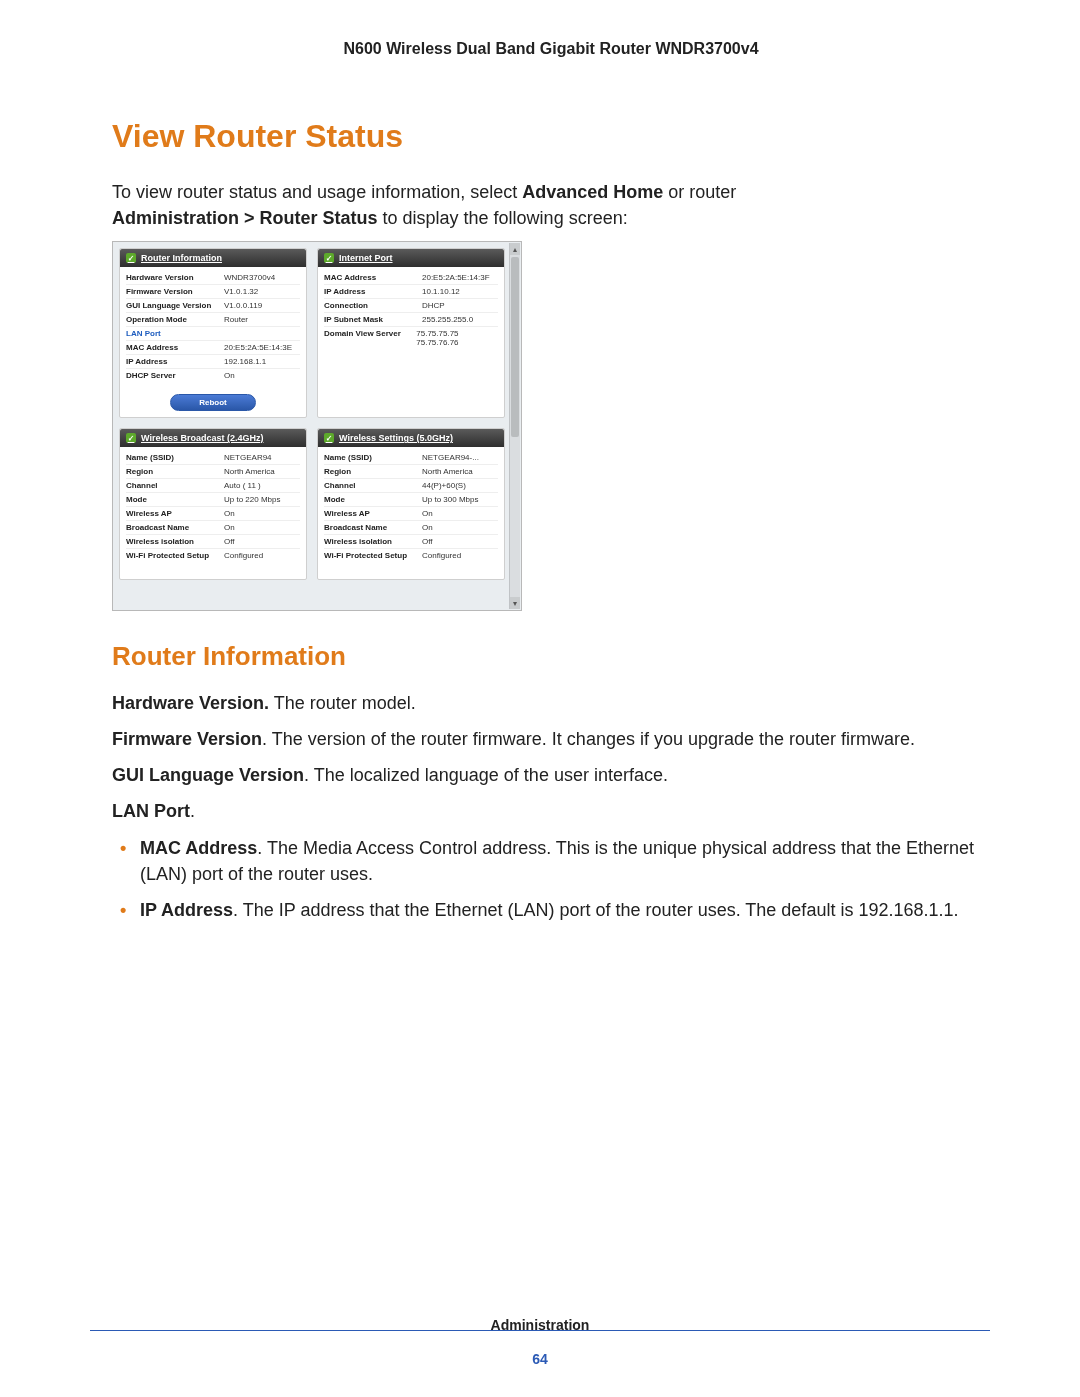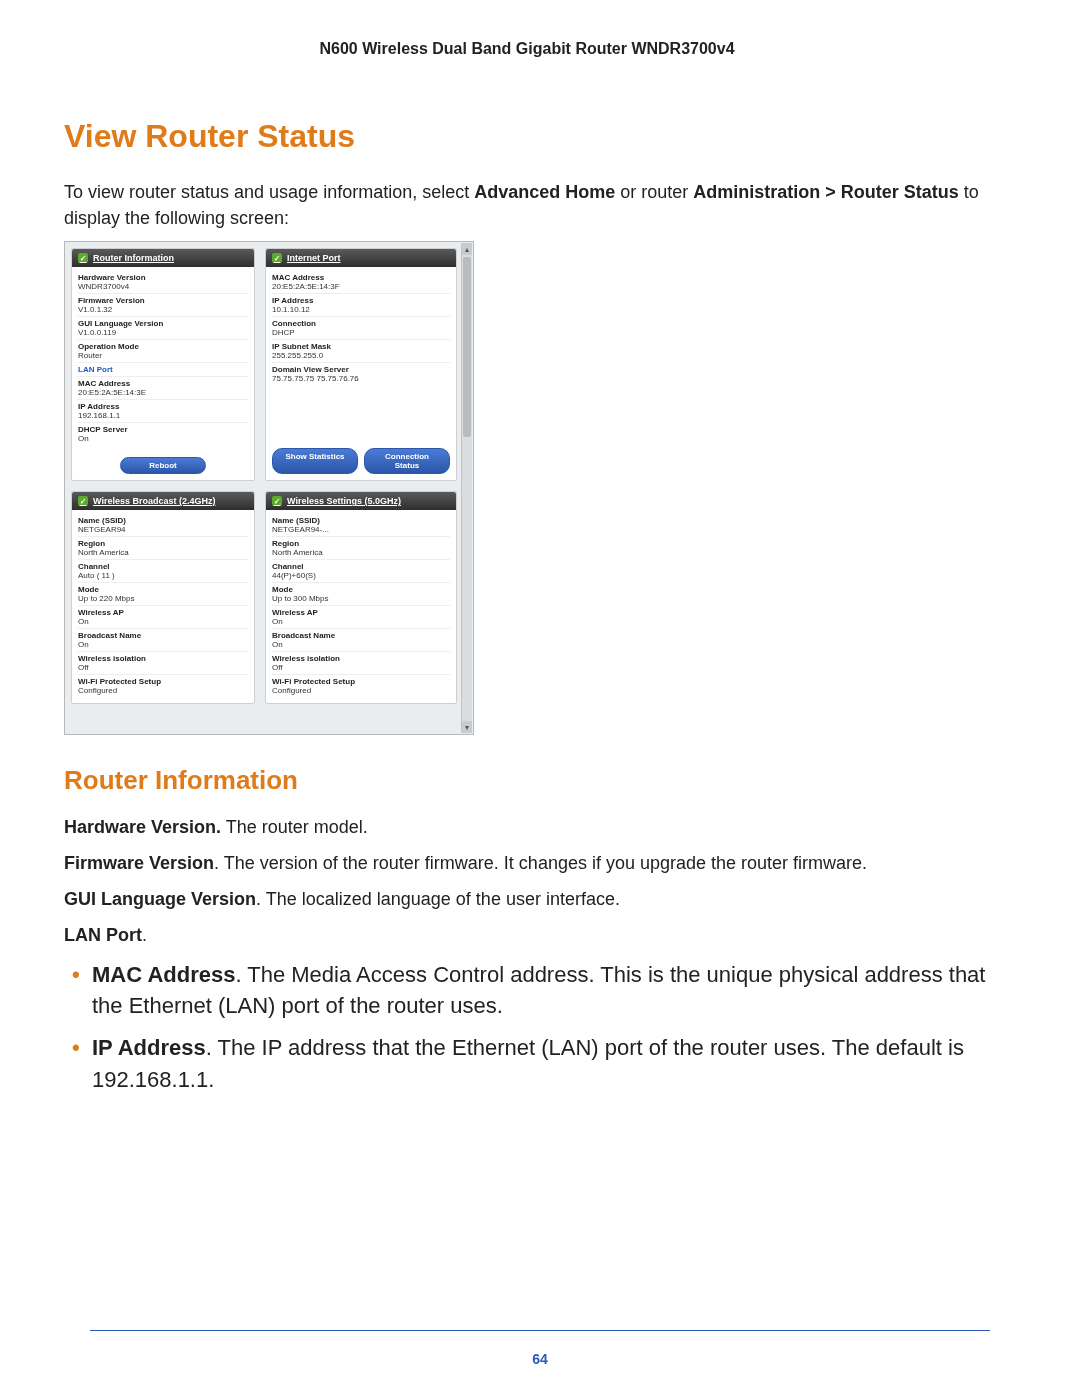--- a/index.html
+++ b/index.html
@@ -15,21 +15,21 @@
   }
   html, body {
     margin: 0;
     padding: 0;
     background: #fff;
   }
   .page {
     width: 1080px;
     height: 1397px;
     box-sizing: border-box;
-    padding: 40px 90px 30px 64px;
+    padding: 40px 90px 30px 112px;
     font-family: Arial, Helvetica, sans-serif;
     color: var(--ink);
     position: relative;
   }
   .doc-header {
     text-align: center;
     font-weight: bold;
     font-size: 16px;
     margin-bottom: 60px;
   }
@@ -52,21 +52,21 @@
   }
   .nowrap { white-space: nowrap; }
   .strong { font-weight: bold; }
   ul.bullets {
     list-style: none;
     padding: 0 0 0 28px;
     margin: 6px 0 0 0;
   }
   ul.bullets > li {
     position: relative;
-    font-size: 22px;
+    font-size: 18px;
     line-height: 1.45;
     margin-bottom: 10px;
   }
   ul.bullets > li::before {
     content: "•";
     color: var(--orange);
     position: absolute;
     left: -20px;
     top: 0;
     font-weight: bold;
@@ -149,21 +149,20 @@
   }
   .card-body {
     padding: 4px 6px 6px 6px;
     flex: 1;
   }
   .kv {
     display: flex;
     justify-content: flex-start;
     border-bottom: 1px solid #eee;
     padding: 2px 0;
-    flex-direction: column;
   }
   .kv:last-child { border-bottom: none; }
   .kv .k { width: 98px; font-weight: bold; font-size: 8px; }
   .kv .v { font-size: 8px; color: #333; word-break: break-word; }
   .kv.section .k { color: #1e5dbf; font-weight: bold; }
   .card-actions {
     display: flex;
     gap: 6px;
     justify-content: center;
     padding: 6px;
@@ -283,24 +282,20 @@
               <span class="v">DHCP</span>
             </div>
           <div class="kv">
               <span class="k">IP Subnet Mask</span>
               <span class="v">255.255.255.0</span>
             </div>
           <div class="kv">
               <span class="k">Domain View Server</span>
               <span class="v">75.75.75.75 75.75.76.76</span>
             </div>
-        </div>
-        <div class="card-actions">
-          <div class="pill-btn">Show Statistics</div>
-          <div class="pill-btn">Connection Status</div>
         </div>
       </div>
 
       <div class="card">
         <div class="card-header">
           <span class="check-icon">✓</span>
           <span>Wireless Broadcast (2.4GHz)</span>
         </div>
         <div class="card-body">
           <div class="kv">
@@ -401,16 +396,17 @@
     <li>
       <span class="strong">MAC Address</span><span>. The Media Access Control address. This is the unique physical address that the Ethernet (LAN) port of the router uses.</span>
     </li>
     <li>
       <span class="strong">IP Address</span><span>. The IP address that the Ethernet (LAN) port of the router uses. The default is 192.168.1.1.</span>
     </li>
   </ul>
 
   <hr class="footer-rule">
   <div class="footer">
+    <div class="lbl">Administration</div>
     <div class="pg">64</div>
   </div>
 
 </div>
 
 </body></html>

